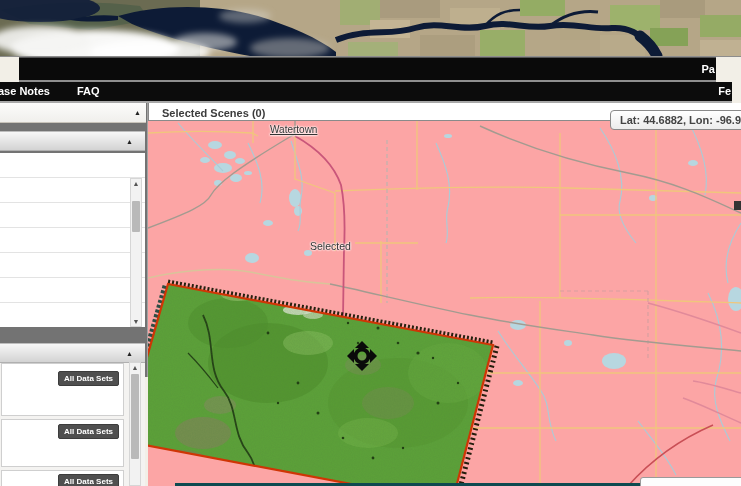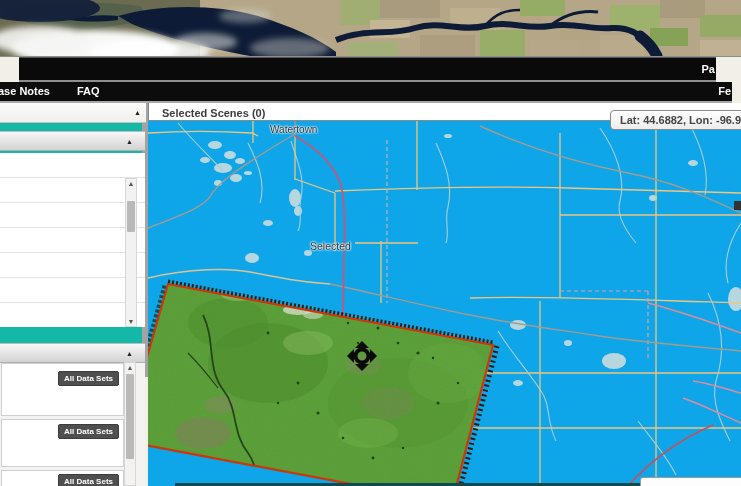--- a/index.html
+++ b/index.html
@@ -10,21 +10,21 @@
   #nav1{position:absolute;left:0;top:57px;width:697px;height:22px;background:#0a0a0a;border-top:1px solid #555;border-bottom:2px solid #8f8f8f;margin-left:19px;}
   #nav1 .right-frag{position:absolute;right:1px;top:5px;color:#fff;font-weight:bold;font-size:11px;}
   #nav2{position:absolute;left:0;top:82px;width:732px;height:19px;background:#0c0c0c;border-bottom:2px solid #a8a8a8;}
   #nav2 span{position:absolute;top:3px;color:#fff;font-weight:bold;font-size:11px;cursor:pointer;}
   #nav2 .frag-left{left:-2px;}
   #nav2 .faq{left:77px;}
   #nav2 .right-frag{right:1px;}
   
   #content{position:absolute;left:0;top:103px;width:741px;height:383px;}
   
-  #sidebar{position:absolute;left:0;top:0;width:148px;height:274px;background:#14b8a6;border-right:6px solid #a3a3a3;box-sizing:border-box;}
+  #sidebar{position:absolute;left:0;top:0;width:148px;height:274px;background:#737373;border-right:1px solid #a3a3a3;box-sizing:border-box;}
   .collapse-arrow{font-size:7px;color:#222;line-height:7px;cursor:pointer;}
   #sb-strip1{position:absolute;left:0;top:0;width:146px;height:19px;background:linear-gradient(#fcfcfb,#f0efec);border-bottom:1px solid #c8c3ba;}
   #sb-strip1 .collapse-arrow{position:absolute;right:5px;top:6px;}
   .panel-header{position:absolute;left:0;width:145px;height:20px;background:linear-gradient(#f7f7f7,#d3d3d3);border-top:1px solid #bdbdbd;border-bottom:1px solid #b0b0b0;box-sizing:border-box;}
   .panel-header .collapse-arrow{position:absolute;right:12px;top:6px;}
   #sb-header2{top:28px;}
   #sb-list{position:absolute;left:0;top:50px;width:145px;height:174px;background:#fff;overflow:hidden;}
   #sb-list .row{height:24px;border-bottom:1px solid #e3e3e3;cursor:pointer;}
   .vscroll{position:absolute;width:12px;background:#f2f2f2;border:1px solid #d6d6d6;box-sizing:border-box;}
   .vscroll .arr{position:absolute;left:0;width:100%;text-align:center;font-size:7px;color:#555;cursor:pointer;}
@@ -43,27 +43,27 @@
   .fg1 .ads-btn{top:7px;}
   .fg2 .ads-btn{top:4px;}
   .fg3 .ads-btn{top:3px;}
   .crit-input{position:absolute;left:2px;width:108px;height:14px;border:1px solid #a9a9a9;font-size:11px;color:#555;padding:1px 3px;font-family:"Liberation Sans",sans-serif;}
   .crit-input::placeholder{color:#9a9a9a;}
   .fg1 .crit-input{top:28px;}
   .fg2 .crit-input{top:21px;}
   #scroll2{right:6px;top:259px;height:124px;}
   #scroll2 .thumb{top:11px;height:85px;}
   
-  #map{position:absolute;left:148px;top:0;width:593px;height:383px;background:#0ea5e9;overflow:hidden;cursor:default;}
+  #map{position:absolute;left:148px;top:0;width:593px;height:383px;background:#fca5a5;overflow:hidden;cursor:default;}
   #map svg{position:absolute;left:0;top:0;}
   #scenes-bar{position:absolute;left:0;top:0;width:593px;height:18px;background:#fff;border-bottom:1px solid #8a8a8a;border-left:1px solid #888;box-sizing:border-box;z-index:5;}
   #scenes-bar span{display:inline-block;padding-left:13px;font-size:11px;font-weight:bold;color:#3c3c3c;line-height:17px;}
   #coords-box{position:absolute;left:462px;top:7px;z-index:6;background:linear-gradient(#ffffff,#ececec);border:1px solid #8a8a8a;border-radius:4px;padding:3px 9px;font-size:11px;font-weight:bold;color:#444;white-space:nowrap;}
   .city-label{position:absolute;color:#333;font-size:10px;z-index:3;text-shadow:0 0 2px #fff,0 0 2px #fff,0 0 2px #fff;}
-  #lbl-watertown{left:122px;top:21px;}
+  #lbl-watertown{left:122px;top:21px;text-decoration:underline;}
   #lbl-brookings{left:162px;top:137px;font-size:10.5px;}
   #footer-edge{position:absolute;left:27px;top:380px;width:465px;height:3px;background:#0e4a50;z-index:4;}
   #map-ctrl{position:absolute;left:492px;top:374px;width:110px;height:12px;background:#fdfdfd;border:1px solid #9a9a9a;border-radius:3px 3px 0 0;z-index:4;}
 </style>
 </head>
 <body>
 
 <div id="app">
 
   <div id="banner">

